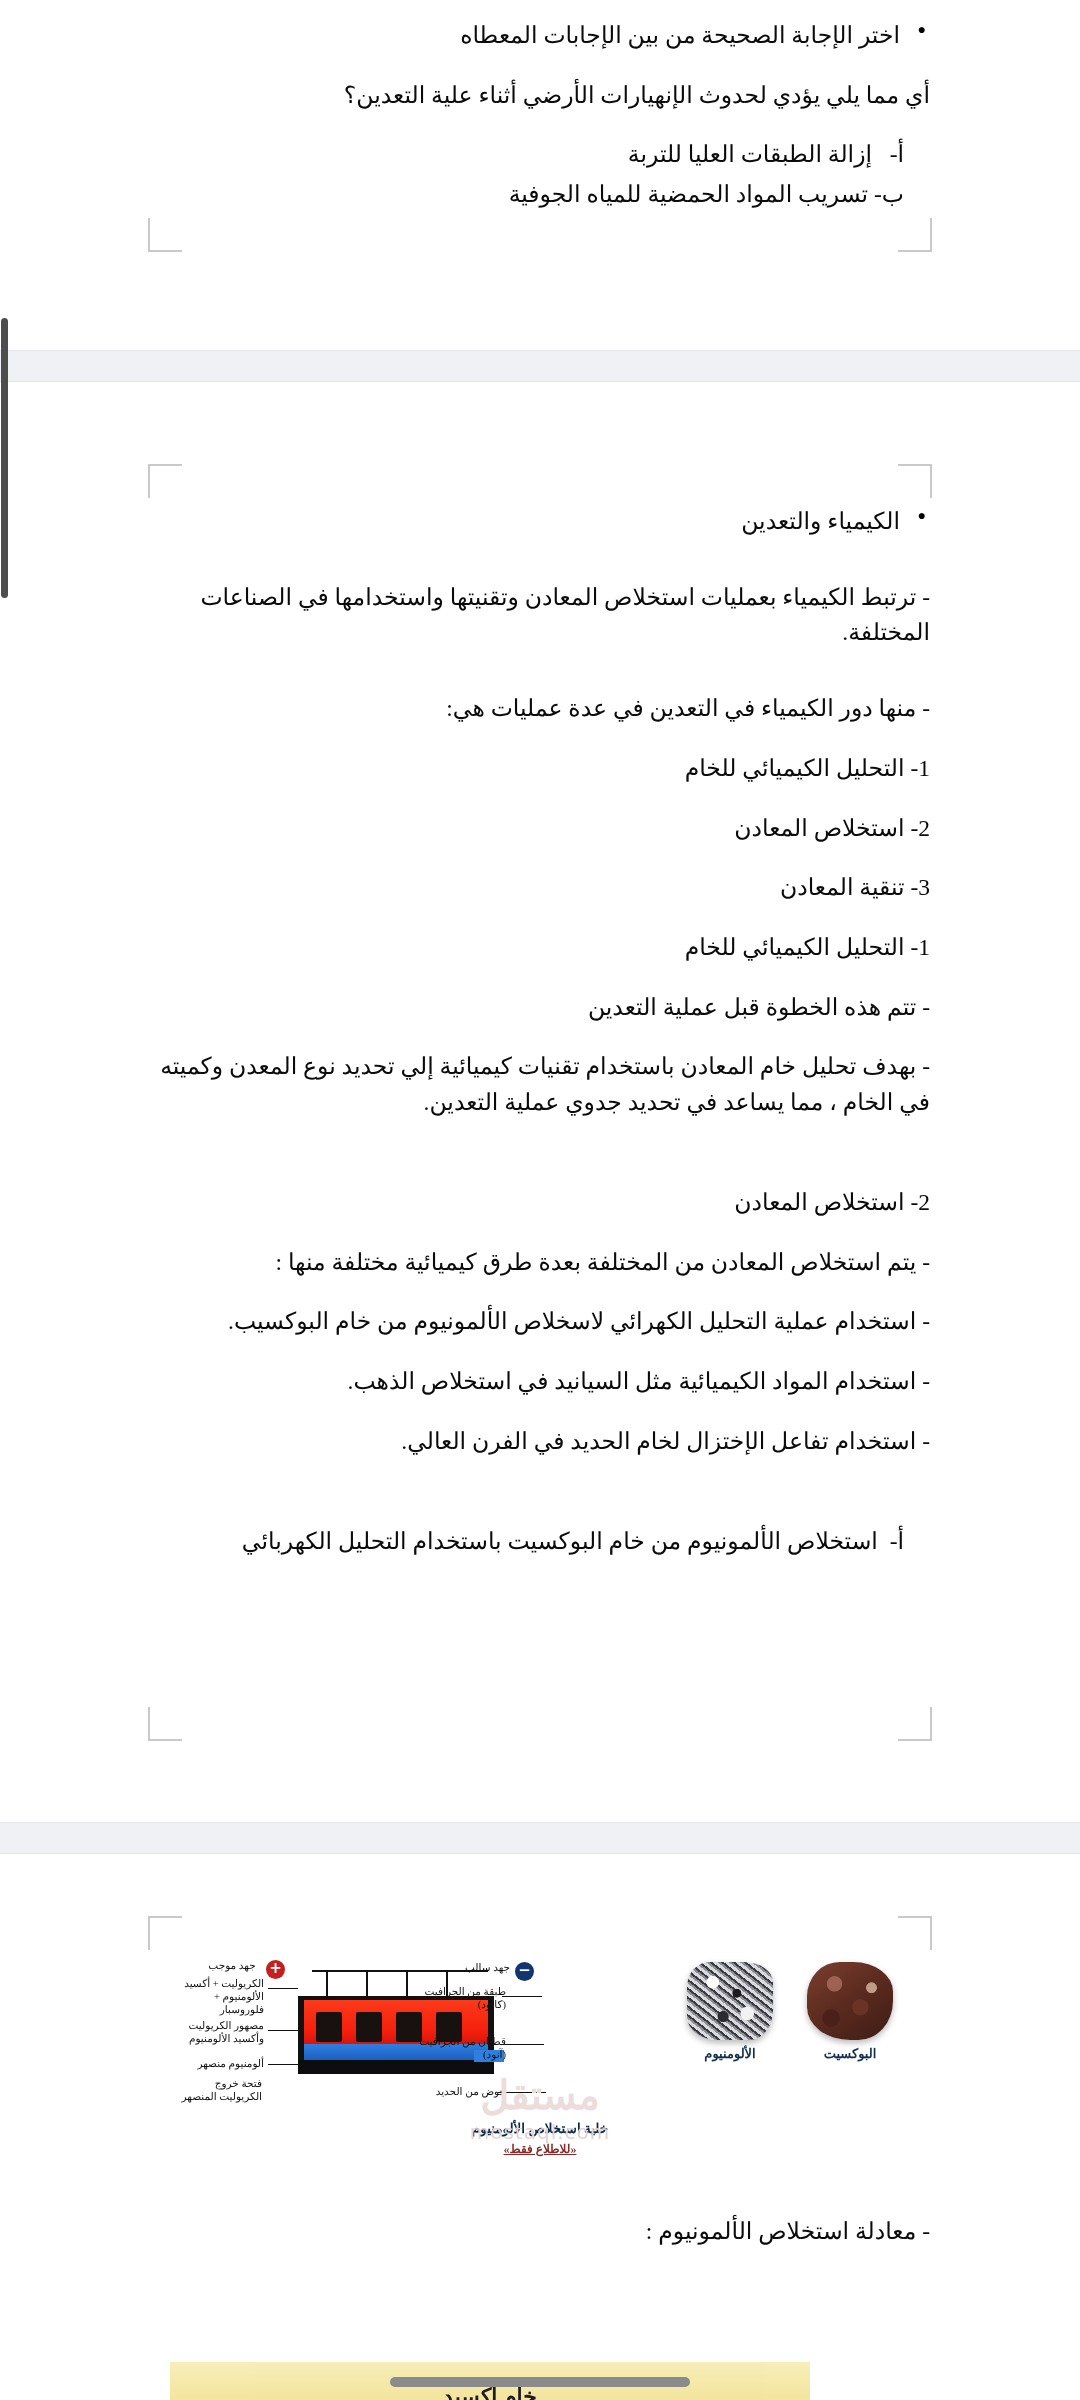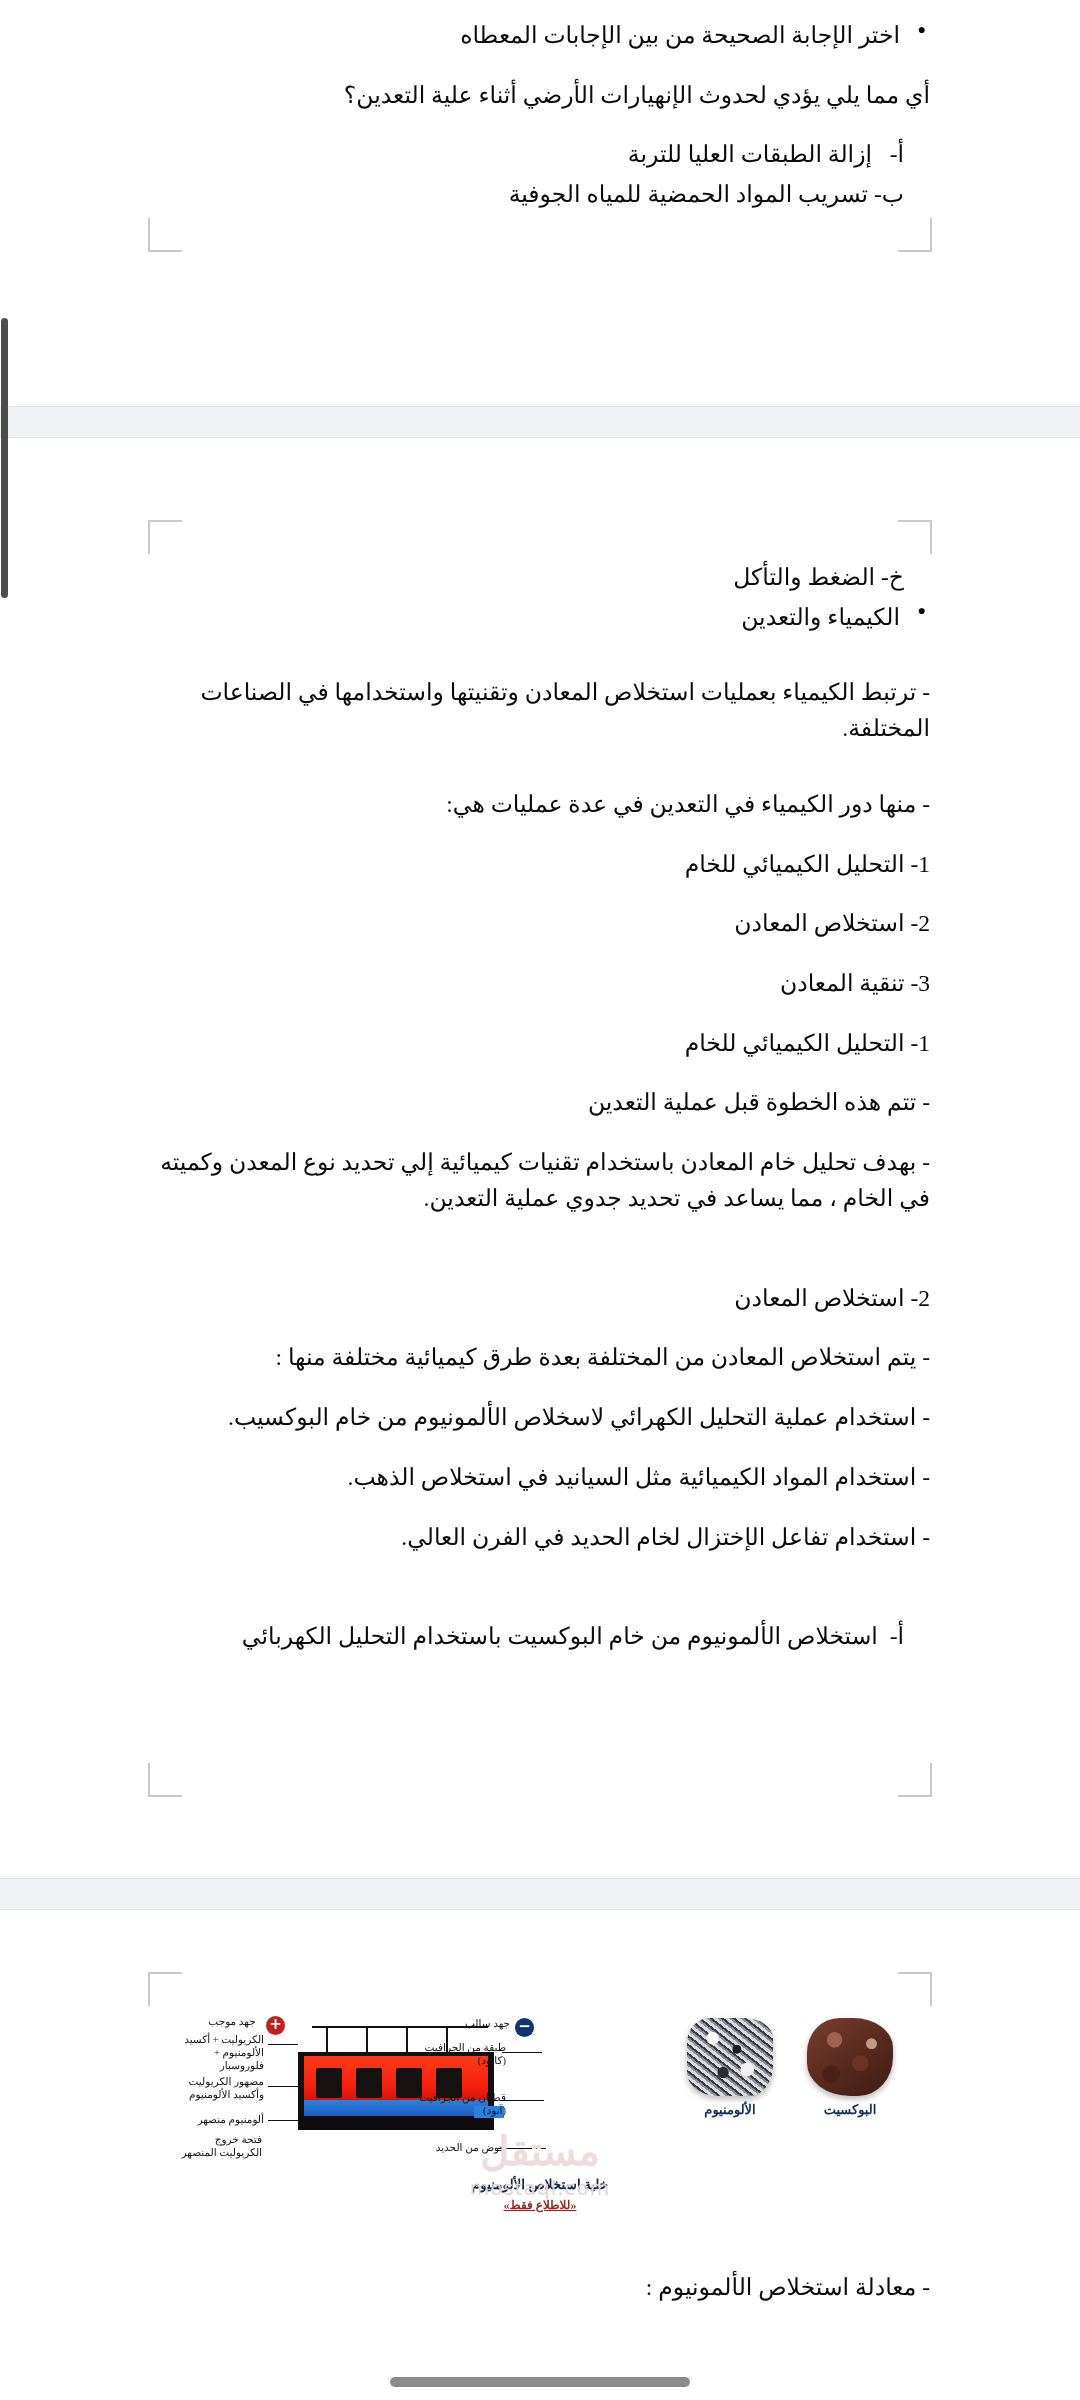--- a/index.html
+++ b/index.html
@@ -303,21 +303,21 @@
     color: #111;
     overflow: hidden;
     height: 22px;
   }
 </style>
 </head>
 <body>
 
 <div id="viewer">
 
-  <div class="page" style="height:406px;">
+  <div class="page" style="height:350px;">
 
     <div class="crop bl" style="left:148px;top:218px;"></div>
     <div class="crop br" style="right:148px;top:218px;"></div>
 
     <div class="content" style="padding-top:18px;">
       <p class="ln bulleted">اختر الإجابة الصحيحة من بين الإجابات المعطاه</p>
       <p class="ln">أي مما يلي يؤدي لحدوث الإنهيارات الأرضي أثناء علية التعدين؟</p>
       <p class="ln indent tight">أ-   إزالة الطبقات العليا للتربة</p>
       <p class="ln indent tight">ب- تسريب المواد الحمضية للمياه الجوفية</p>
     </div>
@@ -325,21 +325,20 @@
 
   <div class="page-gap" style="height:32px;"></div>
 
   <div class="page" style="height:1440px;">
     <div class="crop tl" style="left:148px;top:82px;"></div>
     <div class="crop tr" style="right:148px;top:82px;"></div>
     <div class="crop bl" style="left:148px;top:1325px;"></div>
     <div class="crop br" style="right:148px;top:1325px;"></div>
 
     <div class="content" style="padding-top:122px;">
-      <p class="ln indent tight">خ- الضغط والتأكل</p>
       <p class="ln bulleted">الكيمياء والتعدين</p>
       <div class="spacer-s"></div>
       <p class="ln">- ترتبط الكيمياء بعمليات استخلاص المعادن وتقنيتها واستخدامها في الصناعات المختلفة.</p>
       <div class="spacer-s"></div>
       <p class="ln">- منها دور الكيمياء في التعدين في عدة عمليات هي:</p>
       <p class="ln">1- التحليل الكيميائي للخام</p>
       <p class="ln">2- استخلاص المعادن</p>
       <p class="ln">3- تنقية المعادن</p>
       <p class="ln">1- التحليل الكيميائي للخام</p>
       <p class="ln">- تتم هذه الخطوة قبل عملية التعدين</p>

